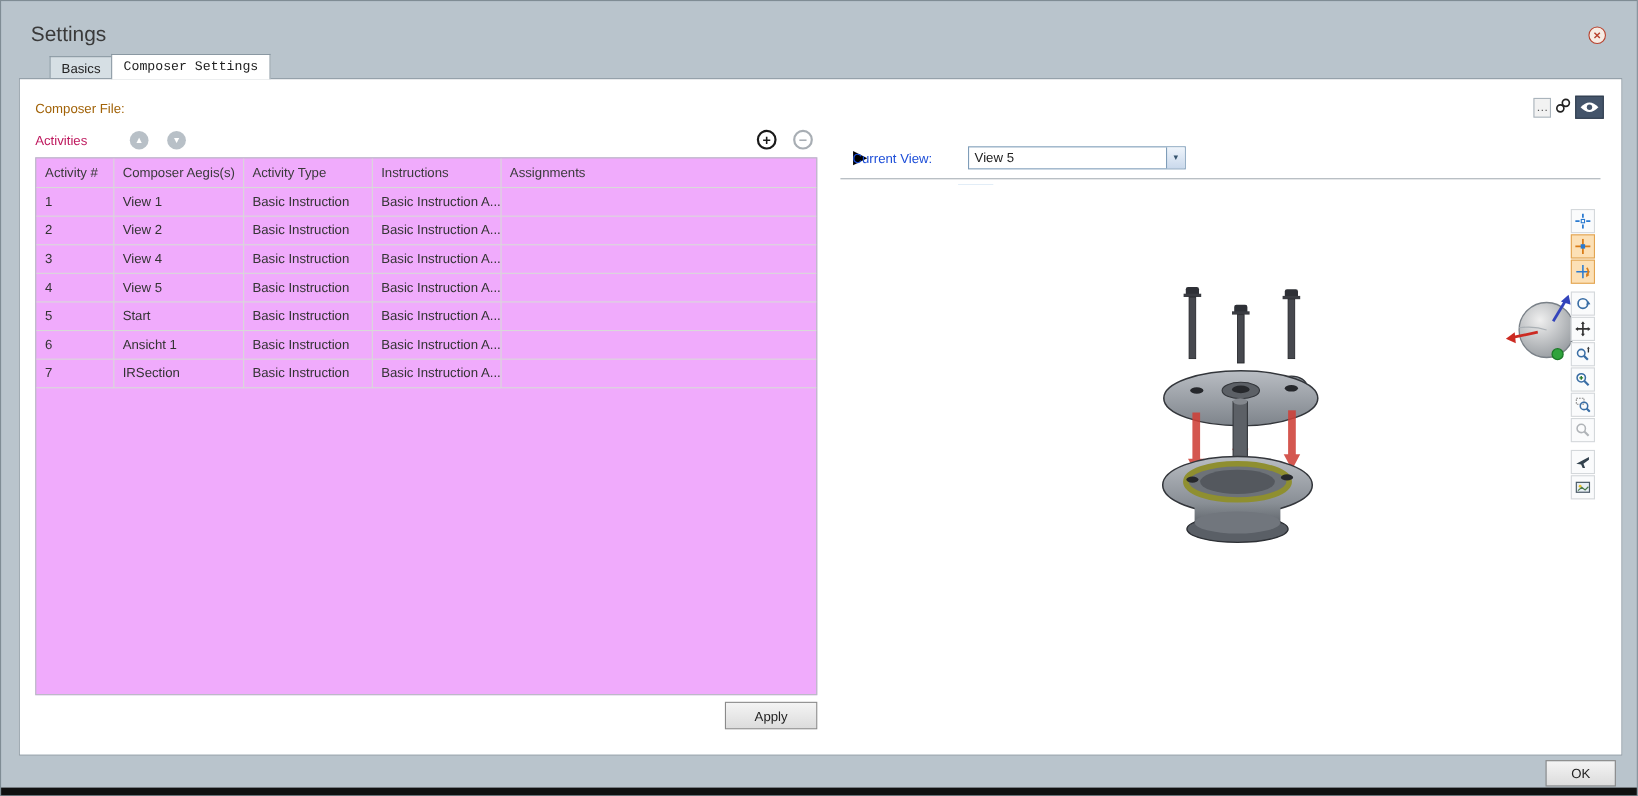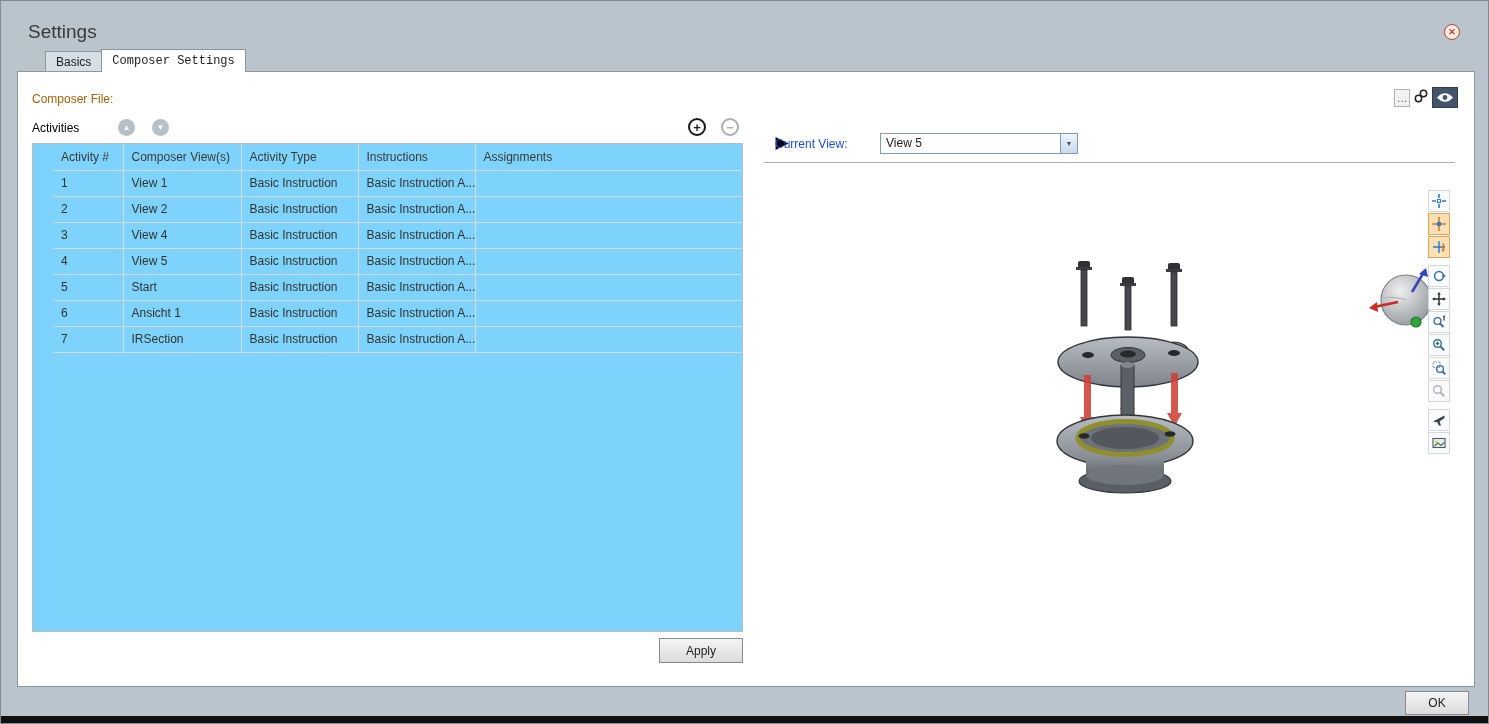--- a/index.html
+++ b/index.html
@@ -52,39 +52,39 @@
     position:absolute; left:1394px; top:15px; width:18px; height:21px;
     background:transparent; border:none; cursor:pointer;
   }
   .eye-btn {
     position:absolute; left:1414px; top:15px; width:26px; height:21px;
     background:#44546a; border:1px solid #303d4e; cursor:pointer;
     display:flex; align-items:center; justify-content:center;
   }
 
   
-  .activities-label { position:absolute; left:14px; top:49px; color:#000000; }
+  .activities-label { position:absolute; left:14px; top:49px; color:#be185d; }
   .circ-btn {
     position:absolute; width:17px; height:17px; border-radius:50%;
     text-align:center; cursor:pointer; font-size:8px;
   }
   .move-btn { background:#b8c0c7; color:#fff; border:none; line-height:17px; top:47px; }
   .add-btn {
     left:670px; top:46px; width:18px; height:18px; background:#fff;
     border:2px solid #1a1a1a; color:#1a1a1a; font-size:13px; font-weight:bold; line-height:13px;
   }
   .remove-btn {
     left:703px; top:46px; width:18px; height:18px; background:#fff;
     border:2px solid #a8aeb4; color:#a8aeb4; font-size:13px; font-weight:bold; line-height:13px;
   }
 
   
   .table-wrap {
     position:absolute; left:14px; top:71px; width:711px; height:489px;
-    border:1px solid #b6bcc1; background:#7dd3fc; overflow:hidden;padding-left:20px;
+    border:1px solid #b6bcc1; background:#f0abfc; overflow:hidden;
   }
   table { border-collapse:collapse; table-layout:fixed; width:100%; font-size:12px; }
   th, td {
     border-right:1px solid #d9d9d9; border-bottom:1px solid #d9d9d9;
     text-align:left; font-weight:normal; color:#333;
     padding:5px 8px; height:26px; white-space:nowrap; overflow:hidden;
   }
   th:last-child, td:last-child { border-right:none; }
   th { color:#3a3a3a; }
 
@@ -186,21 +186,21 @@
         <colgroup>
           <col style="width:70px">
             <col style="width:118px">
             <col style="width:117px">
           <col style="width:117px">
             <col style="width:289px">
         </colgroup>
         <thead>
           <tr>
               <th>Activity #</th>
-              <th>Composer View(s)</th>
+              <th>Composer Aegis(s)</th>
               <th>Activity Type</th>
               <th>Instructions</th>
               <th>Assignments</th>
             </tr>
         </thead>
         <tbody>
             <tr>
               <td>1</td>
               <td>View 1</td>
               <td>Basic Instruction</td>

